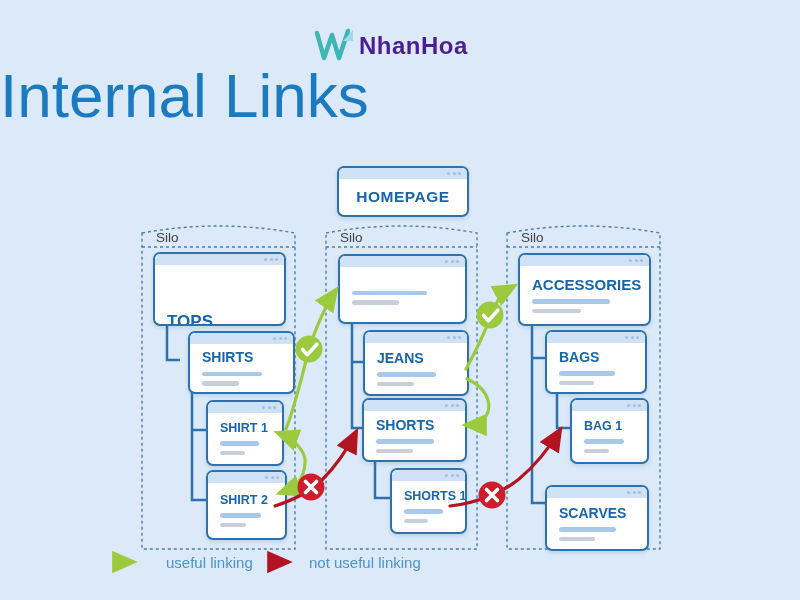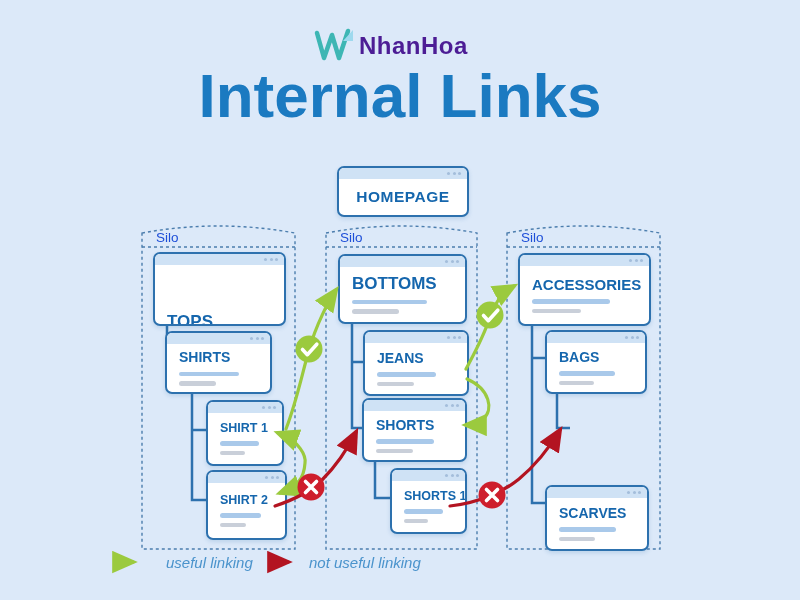--- a/index.html
+++ b/index.html
@@ -2,51 +2,51 @@
 <html><head>
 <meta charset="utf-8">
 <style>
   html,body{margin:0;padding:0;}
   body{width:800px;height:600px;background:#dce9f9;font-family:"Liberation Sans",sans-serif;overflow:hidden;}
   #canvas{position:relative;width:800px;height:600px;background:#dce9f9;}
 
   
   #brand-row{position:absolute;left:0;top:12px;width:800px;height:44px;}
   #brand-name{position:absolute;left:359px;top:20px;font-size:24px;font-weight:bold;color:#4c1d95;letter-spacing:.5px;}
-  #main-title{position:absolute;left:0;top:60px;width:800px;text-align:center;font-size:62px;line-height:72px;
-              font-weight:bold;color:#1b7ac1;letter-spacing:0px;}
+  #main-title{position:absolute;left:0;top:60px;width:800px;font-size:62px;line-height:72px;
+              font-weight:normal;color:#1b7ac1;letter-spacing:0px;}
 
   
   svg.layer{position:absolute;left:0;top:0;}
   #bg-layer{z-index:1;}
   #fg-layer{z-index:3;pointer-events:none;}
 
   
-  .silo-label{position:absolute;font-size:13.5px;color:#1d4ed8;z-index:2;}
+  .silo-label{position:absolute;font-size:13.5px;color:#404040;z-index:2;}
 
   
   .page-box{position:absolute;background:#ffffff;border:2.5px solid #2d71ae;border-radius:7px;
             box-shadow:0 2px 4px rgba(45,113,174,.18);display:flex;flex-direction:column;overflow:hidden;z-index:2;}
   .box-header{height:11px;background:#cfe2f5;display:flex;justify-content:flex-end;align-items:center;gap:2.5px;
               padding-right:6px;flex:0 0 auto;}
   .hdot{width:3px;height:3px;border-radius:50%;background:#a4bedb;}
   .box-body{flex:1;display:flex;flex-direction:column;justify-content:center;padding-left:12px;padding-right:6px;}
   .box-title{color:#1566ad;font-weight:bold;line-height:1.1;white-space:nowrap;}
   .t-big{font-size:17px;}
   .t-xl{font-size:15px;}
   .t-mid{font-size:14px;}
   .t-sml{font-size:12.5px;}
   .ph{height:4.5px;border-radius:2.5px;}
   .ph1{background:#a9c9ea;width:70%;margin-top:6px;}
   .ph2{background:#c9cfd9;width:44%;margin-top:5px;}
   .homepage-box .box-body{padding:0;align-items:center;}
   .homepage-box .box-title{font-size:15.5px;letter-spacing:.5px;}
 
   
-  .legend-text{position:absolute;font-size:15px;color:#4a93cc;z-index:3;font-style:italic;}
+  .legend-text{position:absolute;font-size:15px;color:#4a93cc;z-index:3;}
 </style>
 </head>
 <body>
 
 <div id="canvas">
 
   <div id="brand-row">
     <svg class="layer" width="800" height="60">
       <g>
         <path d="M317,21 L324,46 L332,23 L339,46 L348,19" fill="none" stroke="#3db6b4" stroke-width="4.5" stroke-linecap="round" stroke-linejoin="round"></path>
@@ -100,21 +100,21 @@
         <span class="hdot"></span>
         <span class="hdot"></span>
         <span class="hdot"></span>
       </div>
     <div class="box-body">
         <div class="box-title t-big">TOPS</div>
         <div class="ph ph1"></div>
         <div class="ph ph2"></div>
       </div>
   </div>
-  <div class="page-box" style="left:165px;top:331px;width:103px;height:59px;">
+  <div class="page-box" style="left:188px;top:331px;width:103px;height:59px;">
     <div class="box-header">
         <span class="hdot"></span>
         <span class="hdot"></span>
         <span class="hdot"></span>
       </div>
     <div class="box-body">
         <div class="box-title t-mid">SHIRTS</div>
         <div class="ph ph1"></div>
         <div class="ph ph2"></div>
       </div>
@@ -144,21 +144,20 @@
       </div>
   </div>
 
   <div class="page-box" style="left:338px;top:254px;width:125px;height:66px;">
     <div class="box-header">
         <span class="hdot"></span>
         <span class="hdot"></span>
         <span class="hdot"></span>
       </div>
     <div class="box-body">
-        <div class="box-title t-big">BOTTOMS</div>
         <div class="ph ph1"></div>
         <div class="ph ph2"></div>
       </div>
   </div>
   <div class="page-box" style="left:363px;top:330px;width:102px;height:62px;">
     <div class="box-header">
         <span class="hdot"></span>
         <span class="hdot"></span>
         <span class="hdot"></span>
       </div>
@@ -206,20 +205,32 @@
       </div>
   </div>
   <div class="page-box" style="left:545px;top:330px;width:98px;height:60px;">
     <div class="box-header">
         <span class="hdot"></span>
         <span class="hdot"></span>
         <span class="hdot"></span>
       </div>
     <div class="box-body">
         <div class="box-title t-mid">BAGS</div>
+        <div class="ph ph1"></div>
+        <div class="ph ph2"></div>
+      </div>
+  </div>
+  <div class="page-box" style="left:570px;top:398px;width:75px;height:62px;">
+    <div class="box-header">
+        <span class="hdot"></span>
+        <span class="hdot"></span>
+        <span class="hdot"></span>
+      </div>
+    <div class="box-body">
+        <div class="box-title t-sml">BAG 1</div>
         <div class="ph ph1"></div>
         <div class="ph ph2"></div>
       </div>
   </div>
   <div class="page-box" style="left:545px;top:485px;width:100px;height:62px;">
     <div class="box-header">
         <span class="hdot"></span>
         <span class="hdot"></span>
         <span class="hdot"></span>
       </div>

